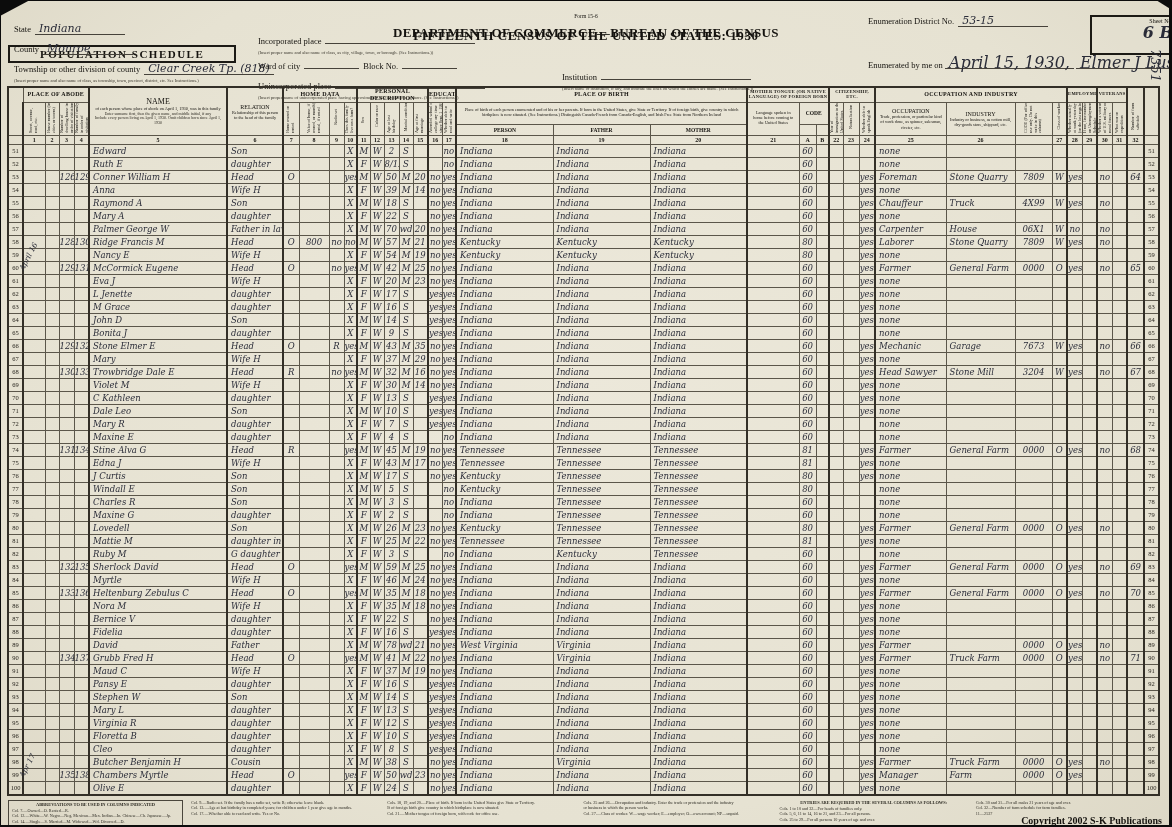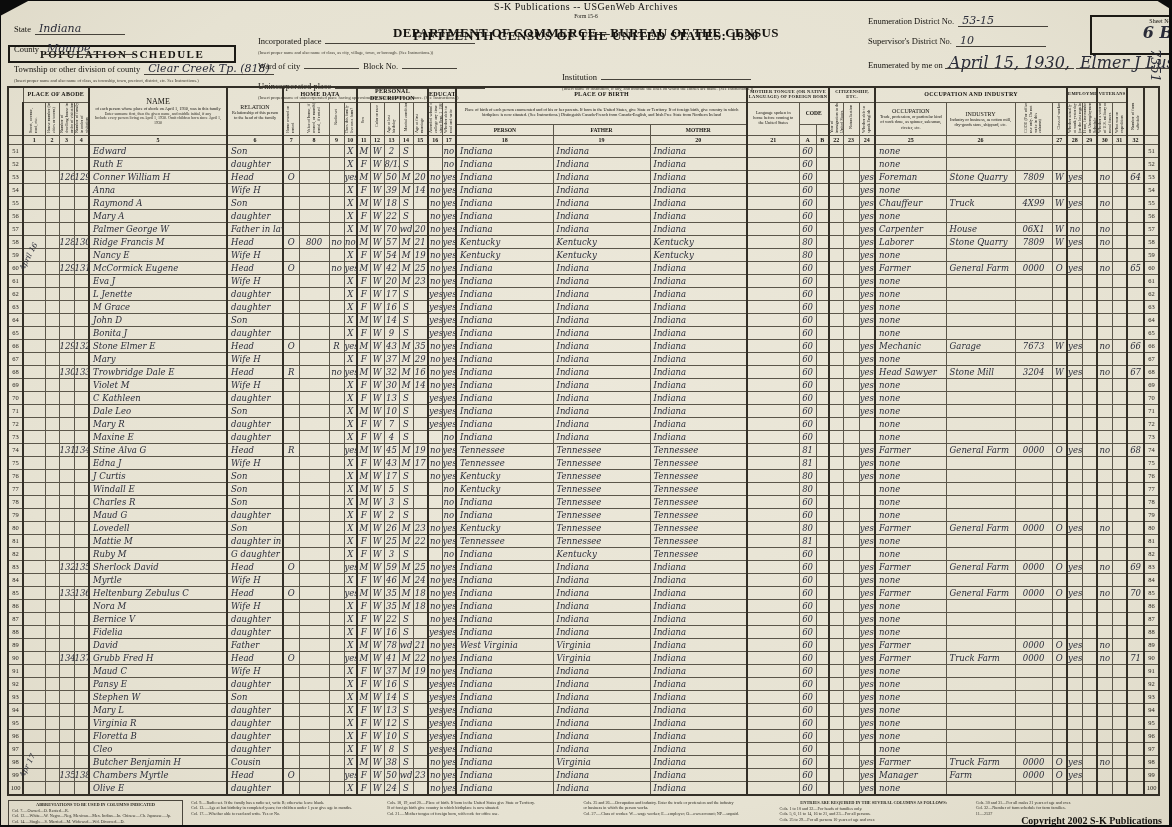--- a/index.html
+++ b/index.html
@@ -69,21 +69,20 @@
 .art-left{left:0;top:0;bottom:0;width:1px}
 .art-right{right:0;top:0;bottom:0;width:3px}
 .corner-tl{position:absolute;left:0;top:0;width:0;height:0;border-top:16px solid #0c0c0c;border-right:30px solid transparent}
 .corner-tr{position:absolute;right:0;top:0;width:0;height:0;border-top:10px solid #0c0c0c;border-left:16px solid transparent}
 </style>
 </head>
 <body>
 
 <div class="page">
 
-  <div class="banner">S-K Publications -- USGenWeb Archives</div>
   <div class="formno">Form 15-6</div>
   <div class="dept">DEPARTMENT OF COMMERCE—BUREAU OF THE CENSUS</div>
   <div class="censusline">FIFTEENTH CENSUS OF THE UNITED STATES: 1930</div>
   <div class="popsched"><span>POPULATION SCHEDULE</span></div>
 
   <div class="hleft">
     <div class="fieldrow"><span class="pl">State</span> <span class="hw uv">Indiana</span></div>
     <div class="fieldrow"><span class="pl">County</span> <span class="hw uv">Monroe</span></div>
     <div class="fieldrow"><span class="pl">Township or other division of county</span> <span class="hw uv">Clear Creek Tp. (818)</span></div>
     <div class="note">(Insert proper name and also name of class, as township, town, precinct, district, etc. See Instructions.)</div>
@@ -97,21 +96,20 @@
     <div class="note">(Insert proper name of unincorporated place having approximately 500 inhabitants or more. (See Instructions.))</div>
   </div>
 
   <div class="hinst">
     <div class="fieldrow"><span class="pl">Institution</span> <span class="uv mw"></span></div>
     <div class="note">(Insert name of institution, if any, and indicate the lines on which the entries are made. (See Instructions.))</div>
   </div>
 
   <div class="hright">
     <div class="fieldrow"><span class="pl">Enumeration District No.</span> <span class="hw uv">53-15</span></div>
-    <div class="fieldrow"><span class="pl">Supervisor's District No.</span> <span class="hw uv">10</span></div>
   </div>
 
   <div class="enumline">
     <span class="pl">Enumerated by me on</span>
     <span class="hw uv">April 15, 1930,</span>
     <span class="hw uv">Elmer J Luse</span>
     <span class="pl">Enumerator.</span>
   </div>
 
   <div class="sheetbox">
@@ -1366,21 +1364,21 @@
             <td class="hw c-war"></td>
             <td class="hw c-fs gb"></td>
             <td class="ln gb">78</td>
           </tr>
           <tr>
             <td class="ln">79</td>
             <td class="hw c-st gb"></td>
             <td class="hw c-hn"></td>
             <td class="hw c-dw"></td>
             <td class="hw c-fam"></td>
-            <td class="hw c-name gb la">Maud G</td>
+            <td class="hw c-name gb la">Maxine G</td>
             <td class="hw c-rel gb la">daughter</td>
             <td class="hw c-own gb"></td>
             <td class="hw c-val"></td>
             <td class="hw c-radio"></td>
             <td class="hw c-farm">X</td>
             <td class="hw c-sex gb">F</td>
             <td class="hw c-race">W</td>
             <td class="hw c-age">2</td>
             <td class="hw c-mar">S</td>
             <td class="hw c-agem"></td>

